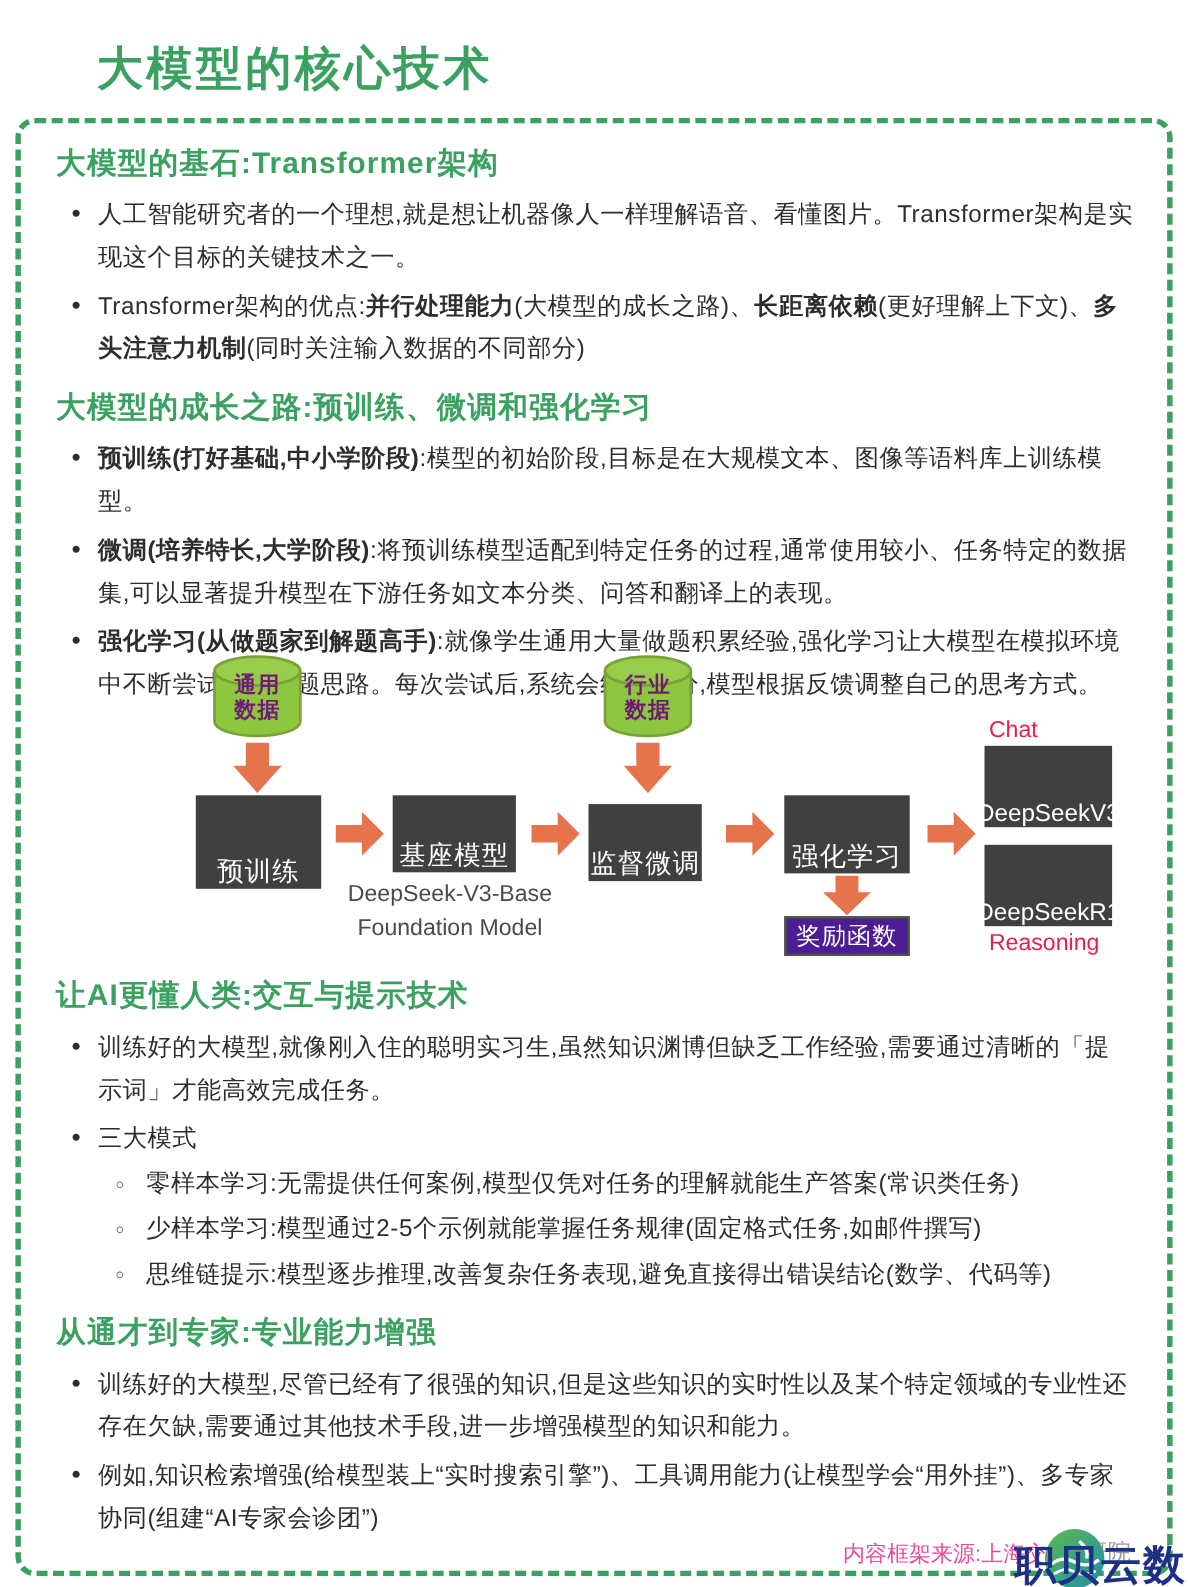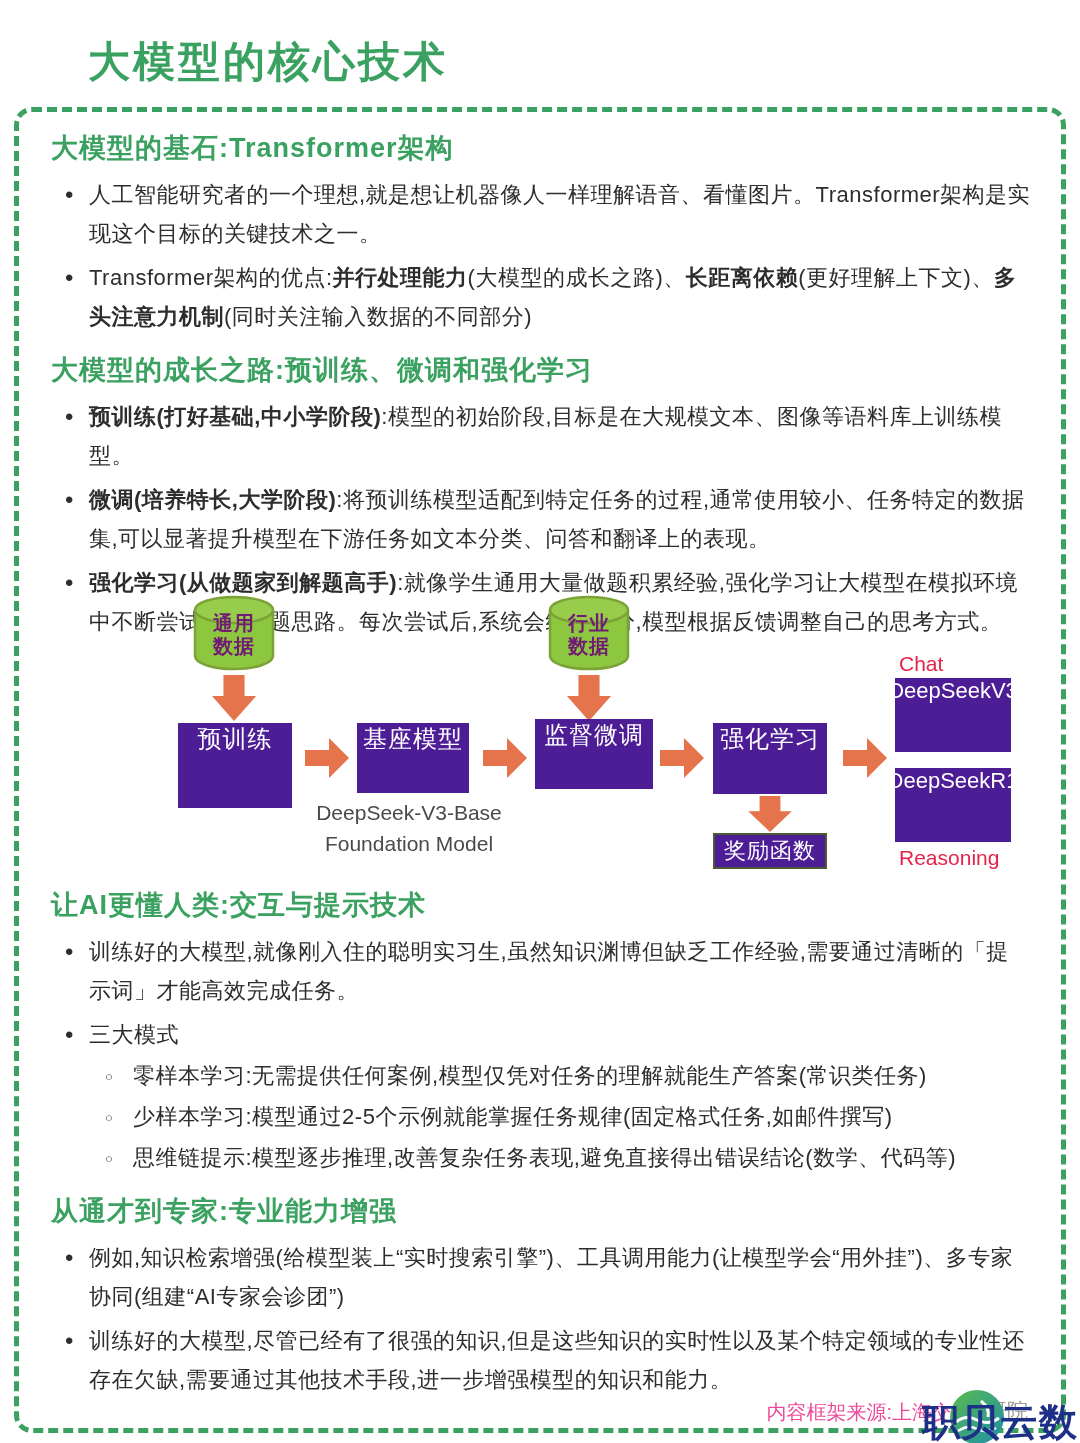--- a/index.html
+++ b/index.html
@@ -36,22 +36,22 @@
   ul.sub>li{position:relative;padding-left:44px;font-size:22px;line-height:39px;margin-top:2px;}
   ul.sub>li::before{
     content:"\25CB";position:absolute;left:16px;top:1px;
     font-size:13px;color:#2d2d2d;
   }
   .b{font-weight:bold;}
   
   .diagram{position:relative;height:280px;margin:-50px 0 0 126px;}
   .diagram *{box-sizing:border-box;}
   .dbox{
-    position:absolute;background:#4c1d95;color:#fff;
-    display:flex;align-items:flex-start;justify-content:center;
+    position:absolute;background:#404040;color:#fff;
+    display:flex;align-items:flex-end;justify-content:center;
     font-size:24px;letter-spacing:1px;
   }
   .outbox{font-size:22px;letter-spacing:0;}
   .reward{
     position:absolute;background:#4c1d95;border:2px solid #4c5b33;color:#fff;
     display:flex;align-items:center;justify-content:center;font-size:22px;letter-spacing:1px;
   }
   .cyl{position:absolute;width:86px;height:80px;}
   .cyl-text{
     position:absolute;width:86px;text-align:center;color:#701a75;
@@ -136,21 +136,21 @@
     </div>
     <svg class="arrow" style="left:130px;top:147px;" width="44" height="40" viewBox="0 0 44 40">
       <polygon points="0,12 24,12 24,0 44,20 24,40 24,28 0,28" fill="#e5734c"></polygon>
     </svg>
     <div class="dbox" style="left:182px;top:132px;width:112px;height:70px;">
       <span>基座模型</span>
     </div>
     <svg class="arrow" style="left:308px;top:147px;" width="44" height="40" viewBox="0 0 44 40">
       <polygon points="0,12 24,12 24,0 44,20 24,40 24,28 0,28" fill="#e5734c"></polygon>
     </svg>
-    <div class="dbox" style="left:360px;top:128px;width:118px;height:70px;">
+    <div class="dbox" style="left:360px;top:140px;width:103px;height:70px;">
       <span>监督微调</span>
     </div>
     <svg class="arrow" style="left:485px;top:147px;" width="44" height="40" viewBox="0 0 44 40">
       <polygon points="0,12 24,12 24,0 44,20 24,40 24,28 0,28" fill="#e5734c"></polygon>
     </svg>
     <div class="dbox" style="left:538px;top:132px;width:114px;height:71px;">
       <span>强化学习</span>
     </div>
     <svg class="arrow" style="left:668px;top:147px;" width="44" height="40" viewBox="0 0 44 40">
       <polygon points="0,12 24,12 24,0 44,20 24,40 24,28 0,28" fill="#e5734c"></polygon>
@@ -193,24 +193,24 @@
         <li>
           <span>思维链提示:模型逐步推理,改善复杂任务表现,避免直接得出错误结论(数学、代码等)</span>
         </li>
       </ul>
     </li>
   </ul>
 
   <h2 class="sec">从通才到专家:专业能力增强</h2>
   <ul class="blt">
     <li>
+      <span>训练好的大模型,尽管已经有了很强的知识,但是这些知识的实时性以及某个特定领域的专业性还存在欠缺,需要通过其他技术手段,进一步增强模型的知识和能力。</span>
+    </li>
+    <li>
       <span>例如,知识检索增强(给模型装上“实时搜索引擎”)、工具调用能力(让模型学会“用外挂”)、多专家协同(组建“AI专家会诊团”)</span>
-    </li>
-    <li>
-      <span>训练好的大模型,尽管已经有了很强的知识,但是这些知识的实时性以及某个特定领域的专业性还存在欠缺,需要通过其他技术手段,进一步增强模型的知识和能力。</span>
     </li>
   </ul>
 </div>
 
 <div class="footer">
   <span class="src-prefix">内容框架来源:上海交</span>
   <span class="src-suffix">研院</span>
   <span class="logo-circle">
     <svg width="58" height="58" viewBox="0 0 58 58">
       <defs>

